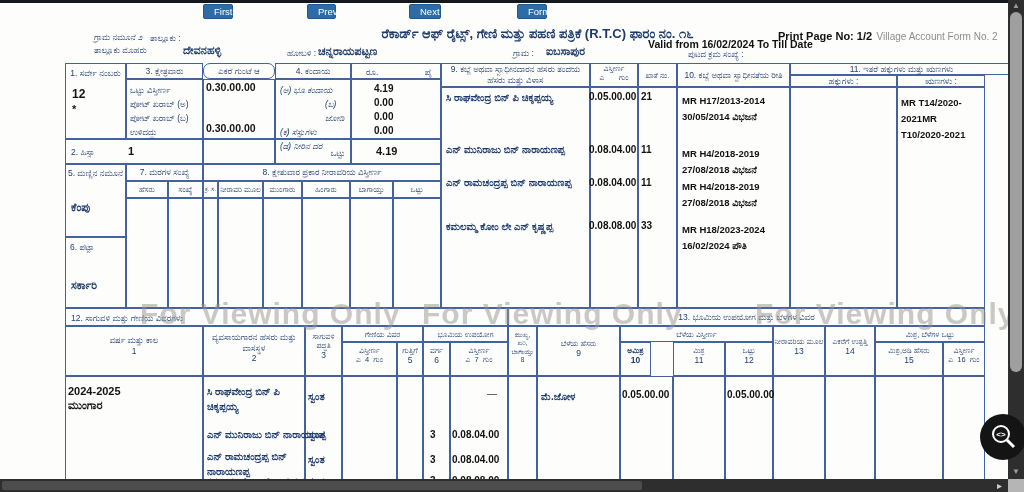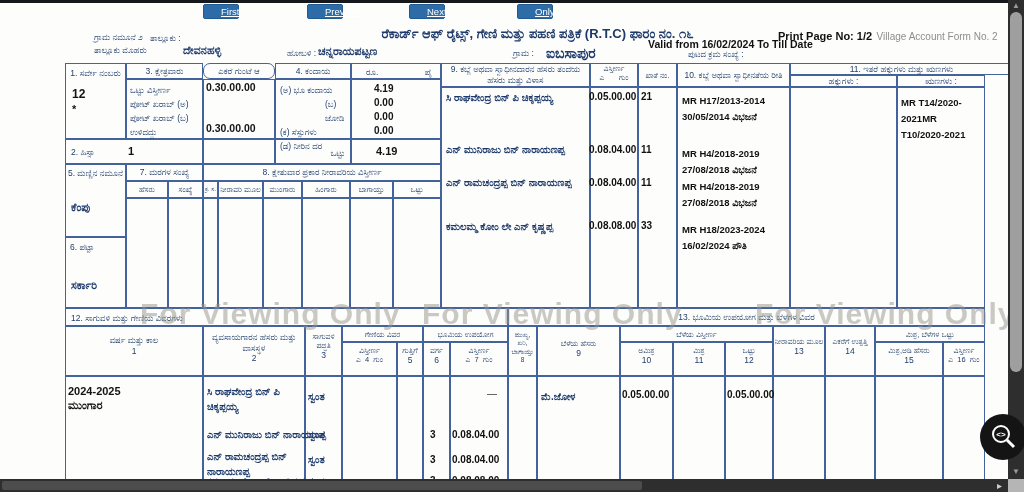--- a/index.html
+++ b/index.html
@@ -16,21 +16,21 @@
   .abs{position:absolute;}
   .cell{position:absolute;border:1px solid var(--line);}
   .hdr{font-size:8.5px;color:var(--navy);text-align:center;line-height:1.25;}
   .hdr7{font-size:7.5px;color:var(--navy);text-align:center;line-height:1.2;}
   .num{font-size:8.5px;color:var(--navy);text-align:center;}
   .val{font-weight:bold;color:var(--ink);}
   .knval{font-weight:bold;color:#1d3a6b;}
   .center{display:flex;align-items:center;justify-content:center;}
   .topbar{left:0;top:0;width:1024px;height:3px;background:#15181d;}
   .btn{position:absolute;top:4px;height:15px;background:var(--btn);border:1px solid var(--btnBorder);
-       color:#fff;font-size:9.5px;line-height:13px;text-align:center;border-radius:2px;padding:0 17px;cursor:pointer;text-decoration:underline;}
+       color:#fff;font-size:9.5px;line-height:13px;text-align:center;border-radius:2px;padding:0 10px;cursor:pointer;}
   .wm{position:absolute;top:297px;font-size:30px;font-weight:bold;color:#97958a;opacity:.5;
       letter-spacing:1px;white-space:nowrap;z-index:4;}
   .vtrack{position:absolute;left:1008px;top:0;width:16px;height:492px;background:#2e2e2e;z-index:6;}
   .htrack{position:absolute;left:0;top:479px;width:1008px;height:13px;background:#2e2e2e;z-index:6;}
   .sb-arrow{color:#9a9a9a;font-size:8px;text-align:center;line-height:12px;}
   .badge{position:absolute;left:980px;top:414px;width:46px;height:46px;border-radius:50%;
          background:#141414;z-index:9;display:flex;align-items:center;justify-content:center;cursor:pointer;}
   .mr{font-size:9.5px;font-weight:bold;color:#111;line-height:1.7;}
   .ownername{font-size:10px;font-weight:bold;color:#1d3a6b;line-height:1.6;}
   .areaval{font-size:10px;font-weight:bold;color:#111;text-align:right;}
@@ -38,39 +38,39 @@
 </head>
 <body>
 
 <div class="page">
 
   <div class="abs topbar"></div>
 
   <div class="btn" style="left:203px;width:30px;">First</div>
   <div class="btn" style="left:307px;width:29px;">Previous</div>
   <div class="btn" style="left:409px;width:32px;">Next</div>
-  <div class="btn" style="left:517px;width:30px;">Only</div>
+  <div class="btn" style="left:517px;width:30px;">Form</div>
 
   <div class="abs hdr" style="left:94px;top:32px;text-align:left;">ಗ್ರಾಮ ನಮೂನೆ ೨</div>
   <div class="abs hdr" style="left:94px;top:45px;text-align:left;">ತಾಲ್ಲೂಕು ಮೊಹರು</div>
   <div class="abs hdr" style="left:142px;top:33px;text-align:center;padding-left:8px;">ತಾಲ್ಲೂಕು :</div>
   <div class="abs knval" style="left:183px;top:44px;font-size:11px;">ದೇವನಹಳ್ಳಿ</div>
 
   <div class="abs" style="left:295px;top:26px;width:485px;text-align:center;font-size:13px;font-weight:bold;color:#1d3a6b;">ರೆಕಾರ್ಡ್ ಆಫ್ ರೈಟ್ಸ್, ಗೇಣಿ ಮತ್ತು ಪಹಣಿ ಪತ್ರಿಕೆ (R.T.C) ಫಾರಂ ನಂ. ೧೬</div>
 
   <div class="abs" style="left:778px;top:26px;white-space:nowrap;">
     <span style="font-size:11px;font-weight:bold;color:#111;">Print Page No: 1/2</span>
     <span style="font-size:10px;color:#8d8d8d;">Village Account Form No. 2</span>
   </div>
   <div class="abs" style="left:648px;top:38px;font-size:10.5px;font-weight:bold;color:#111;">Valid from 16/02/2024 To Till Date</div>
 
   <div class="abs hdr" style="left:287px;top:48px;text-align:left;">ಹೋಬಳಿ :</div>
   <div class="abs knval" style="left:318px;top:45px;font-size:11px;">ಚನ್ನರಾಯಪಟ್ಟಣ</div>
   <div class="abs hdr" style="left:513px;top:48px;text-align:left;">ಗ್ರಾಮ :</div>
-  <div class="abs knval" style="left:546px;top:45px;font-size:14px;">ಐಬಸಾಪುರ</div>
+  <div class="abs knval" style="left:546px;top:45px;font-size:11px;">ಐಬಸಾಪುರ</div>
   <div class="abs hdr" style="left:688px;top:49px;text-align:left;">ಪುಟದ ಕ್ರಮ ಸಂಖ್ಯೆ :</div>
 
   <div class="cell" style="left:65px;top:63px;width:61px;height:76px;">
     <div class="hdr" style="margin-top:4px;">1. ಸರ್ವೇ ನಂಬರು</div>
     <div class="val" style="font-size:12px;margin:8px 0 0 6px;">12</div>
     <div class="val" style="font-size:11px;margin:2px 0 0 6px;">*</div>
   </div>
 
   <div class="cell hdr center" style="left:126px;top:63px;width:77px;height:16px;">3. ಕ್ಷೇತ್ರವಾರು</div>
   <div class="cell" style="left:126px;top:79px;width:77px;height:60px;">
@@ -80,21 +80,21 @@
     <div class="hdr" style="text-align:left;padding-left:3px;line-height:14px;">ಉಳಿದದ್ದು</div>
   </div>
 
   <div class="cell hdr center" style="left:203px;top:63px;width:72px;height:16px;border-radius:7px;">ಎಕರೆ  ಗುಂಟೆ  ಆ</div>
   <div class="cell" style="left:203px;top:79px;width:72px;height:60px;">
     <div class="val" style="font-size:10.5px;padding:1px 0 0 2px;">0.30.00.00</div>
     <div class="val" style="font-size:10.5px;padding:29px 0 0 2px;">0.30.00.00</div>
   </div>
 
   <div class="cell hdr center" style="left:275px;top:63px;width:76px;height:16px;">4. ಕಂದಾಯ</div>
-  <div class="cell" style="left:275px;top:79px;width:76px;height:60px;">
+  <div class="cell" style="left:275px;top:79px;width:76px;height:60px;font-style:italic;">
     <div class="hdr" style="text-align:left;padding:3px 0 0 4px;line-height:14px;">(ಅ) ಭೂ ಕಂದಾಯ</div>
     <div class="hdr" style="text-align:left;padding-left:4px;line-height:14px;margin-left:45px;">(ಬ) ಜೋಡಿ</div>
     <div class="hdr" style="text-align:left;padding-left:4px;line-height:14px;">(ಕ) ಸೆಸ್ಸುಗಳು</div>
     <div class="hdr" style="text-align:left;padding-left:4px;line-height:14px;">(ಡ) ನೀರಿನ ದರ</div>
   </div>
 
   <div class="cell" style="left:351px;top:63px;width:90px;height:16px;">
     <span class="hdr" style="position:absolute;left:14px;top:3px;">ರೂ.</span>
     <span class="hdr" style="position:absolute;right:8px;top:3px;">ಪೈ</span>
   </div>
@@ -222,21 +222,21 @@
   </div>
   <div class="cell" style="left:508px;top:326px;width:29px;height:50px;font-size:6.5px;color:var(--navy);text-align:center;padding-top:4px;line-height:1.3;">
     <div>ಮುಖ್ಯ, ಖರಿ, ಬಾಗಾಯ್ತು</div>
     <div>8</div>
   </div>
   <div class="cell hdr7" style="left:537px;top:326px;width:83px;height:50px;padding-top:12px;">
     <div>ಬೆಳೆಯ ಹೆಸರು</div>
     <div class="num">9</div>
   </div>
   <div class="cell hdr7 center" style="left:620px;top:326px;width:153px;height:16px;">ಬೆಳೆಯ ವಿಸ್ತೀರ್ಣ</div>
-  <div class="cell hdr7" style="left:620px;top:342px;width:53px;height:34px;padding-top:3px;">
+  <div class="cell hdr7" style="left:620px;top:342px;width:31px;height:34px;padding-top:3px;font-weight:bold;">
     <div>ಅಮಿಶ್ರ</div>
     <div class="num">10</div>
   </div>
   <div class="cell hdr7" style="left:673px;top:342px;width:52px;height:34px;padding-top:3px;">
     <div>ಮಿಶ್ರ</div>
     <div class="num">11</div>
   </div>
   <div class="cell hdr7" style="left:725px;top:342px;width:48px;height:34px;padding-top:3px;">
     <div>ಒಟ್ಟು</div>
     <div class="num">12</div>

